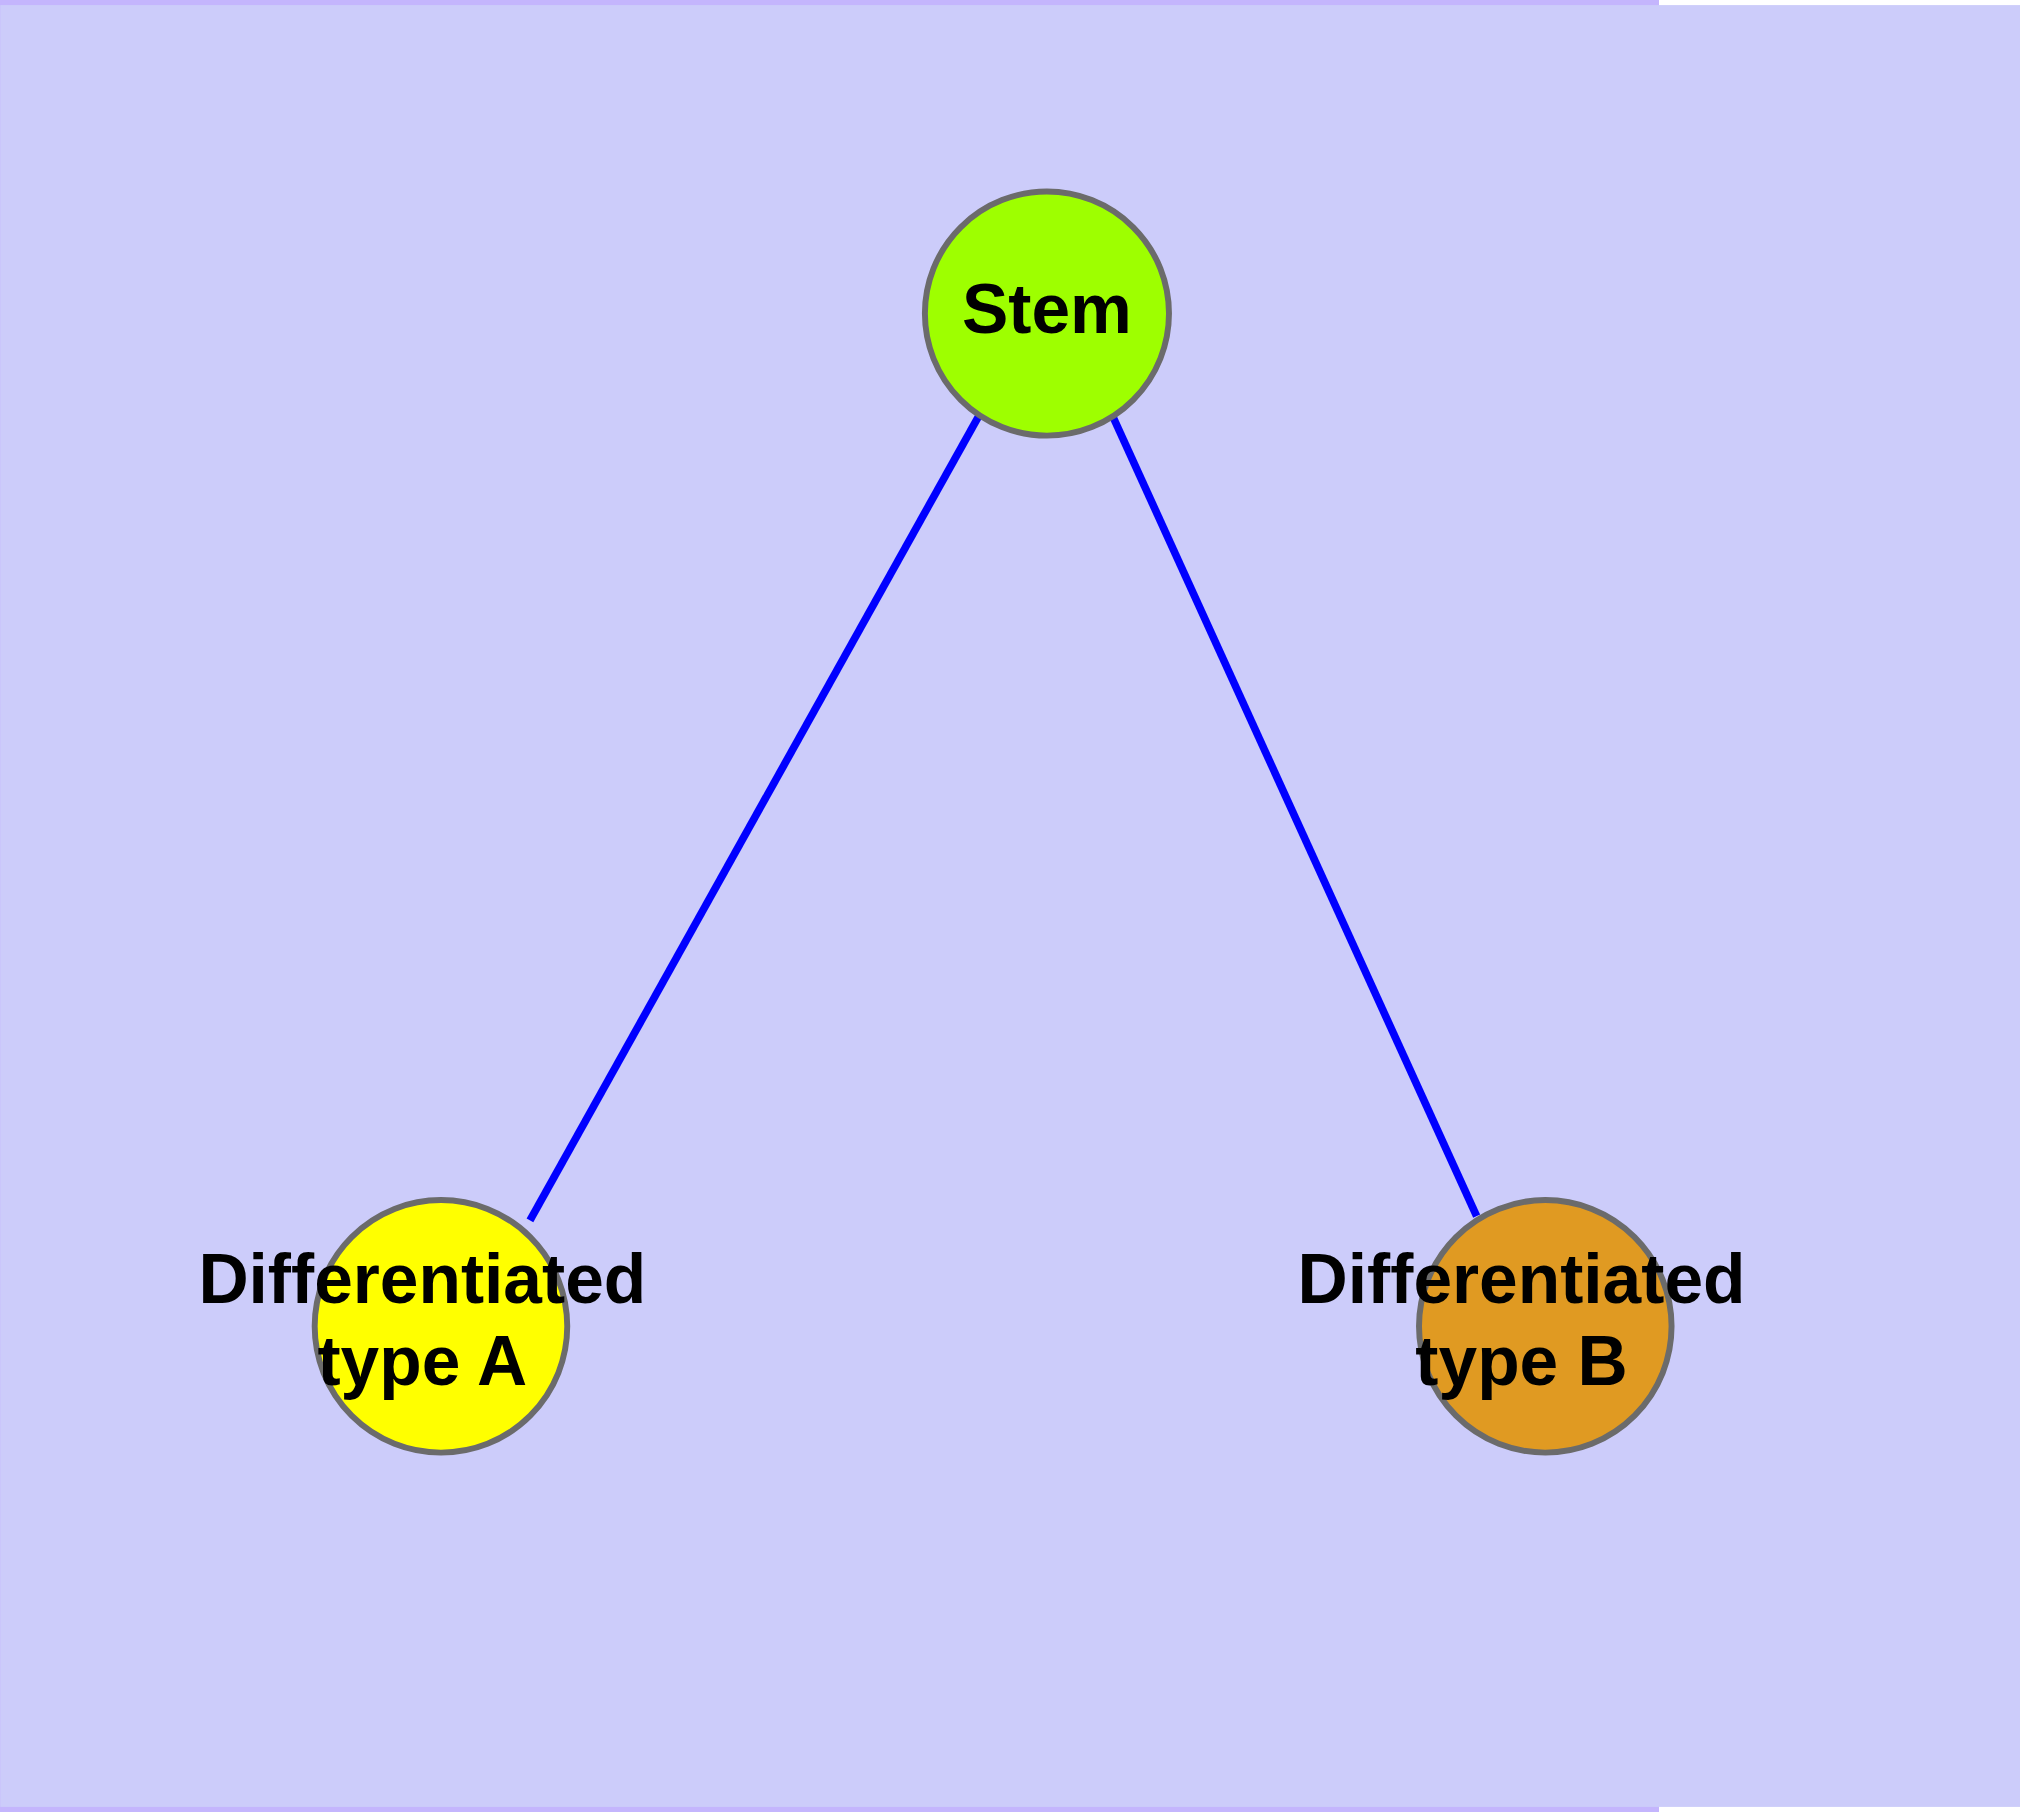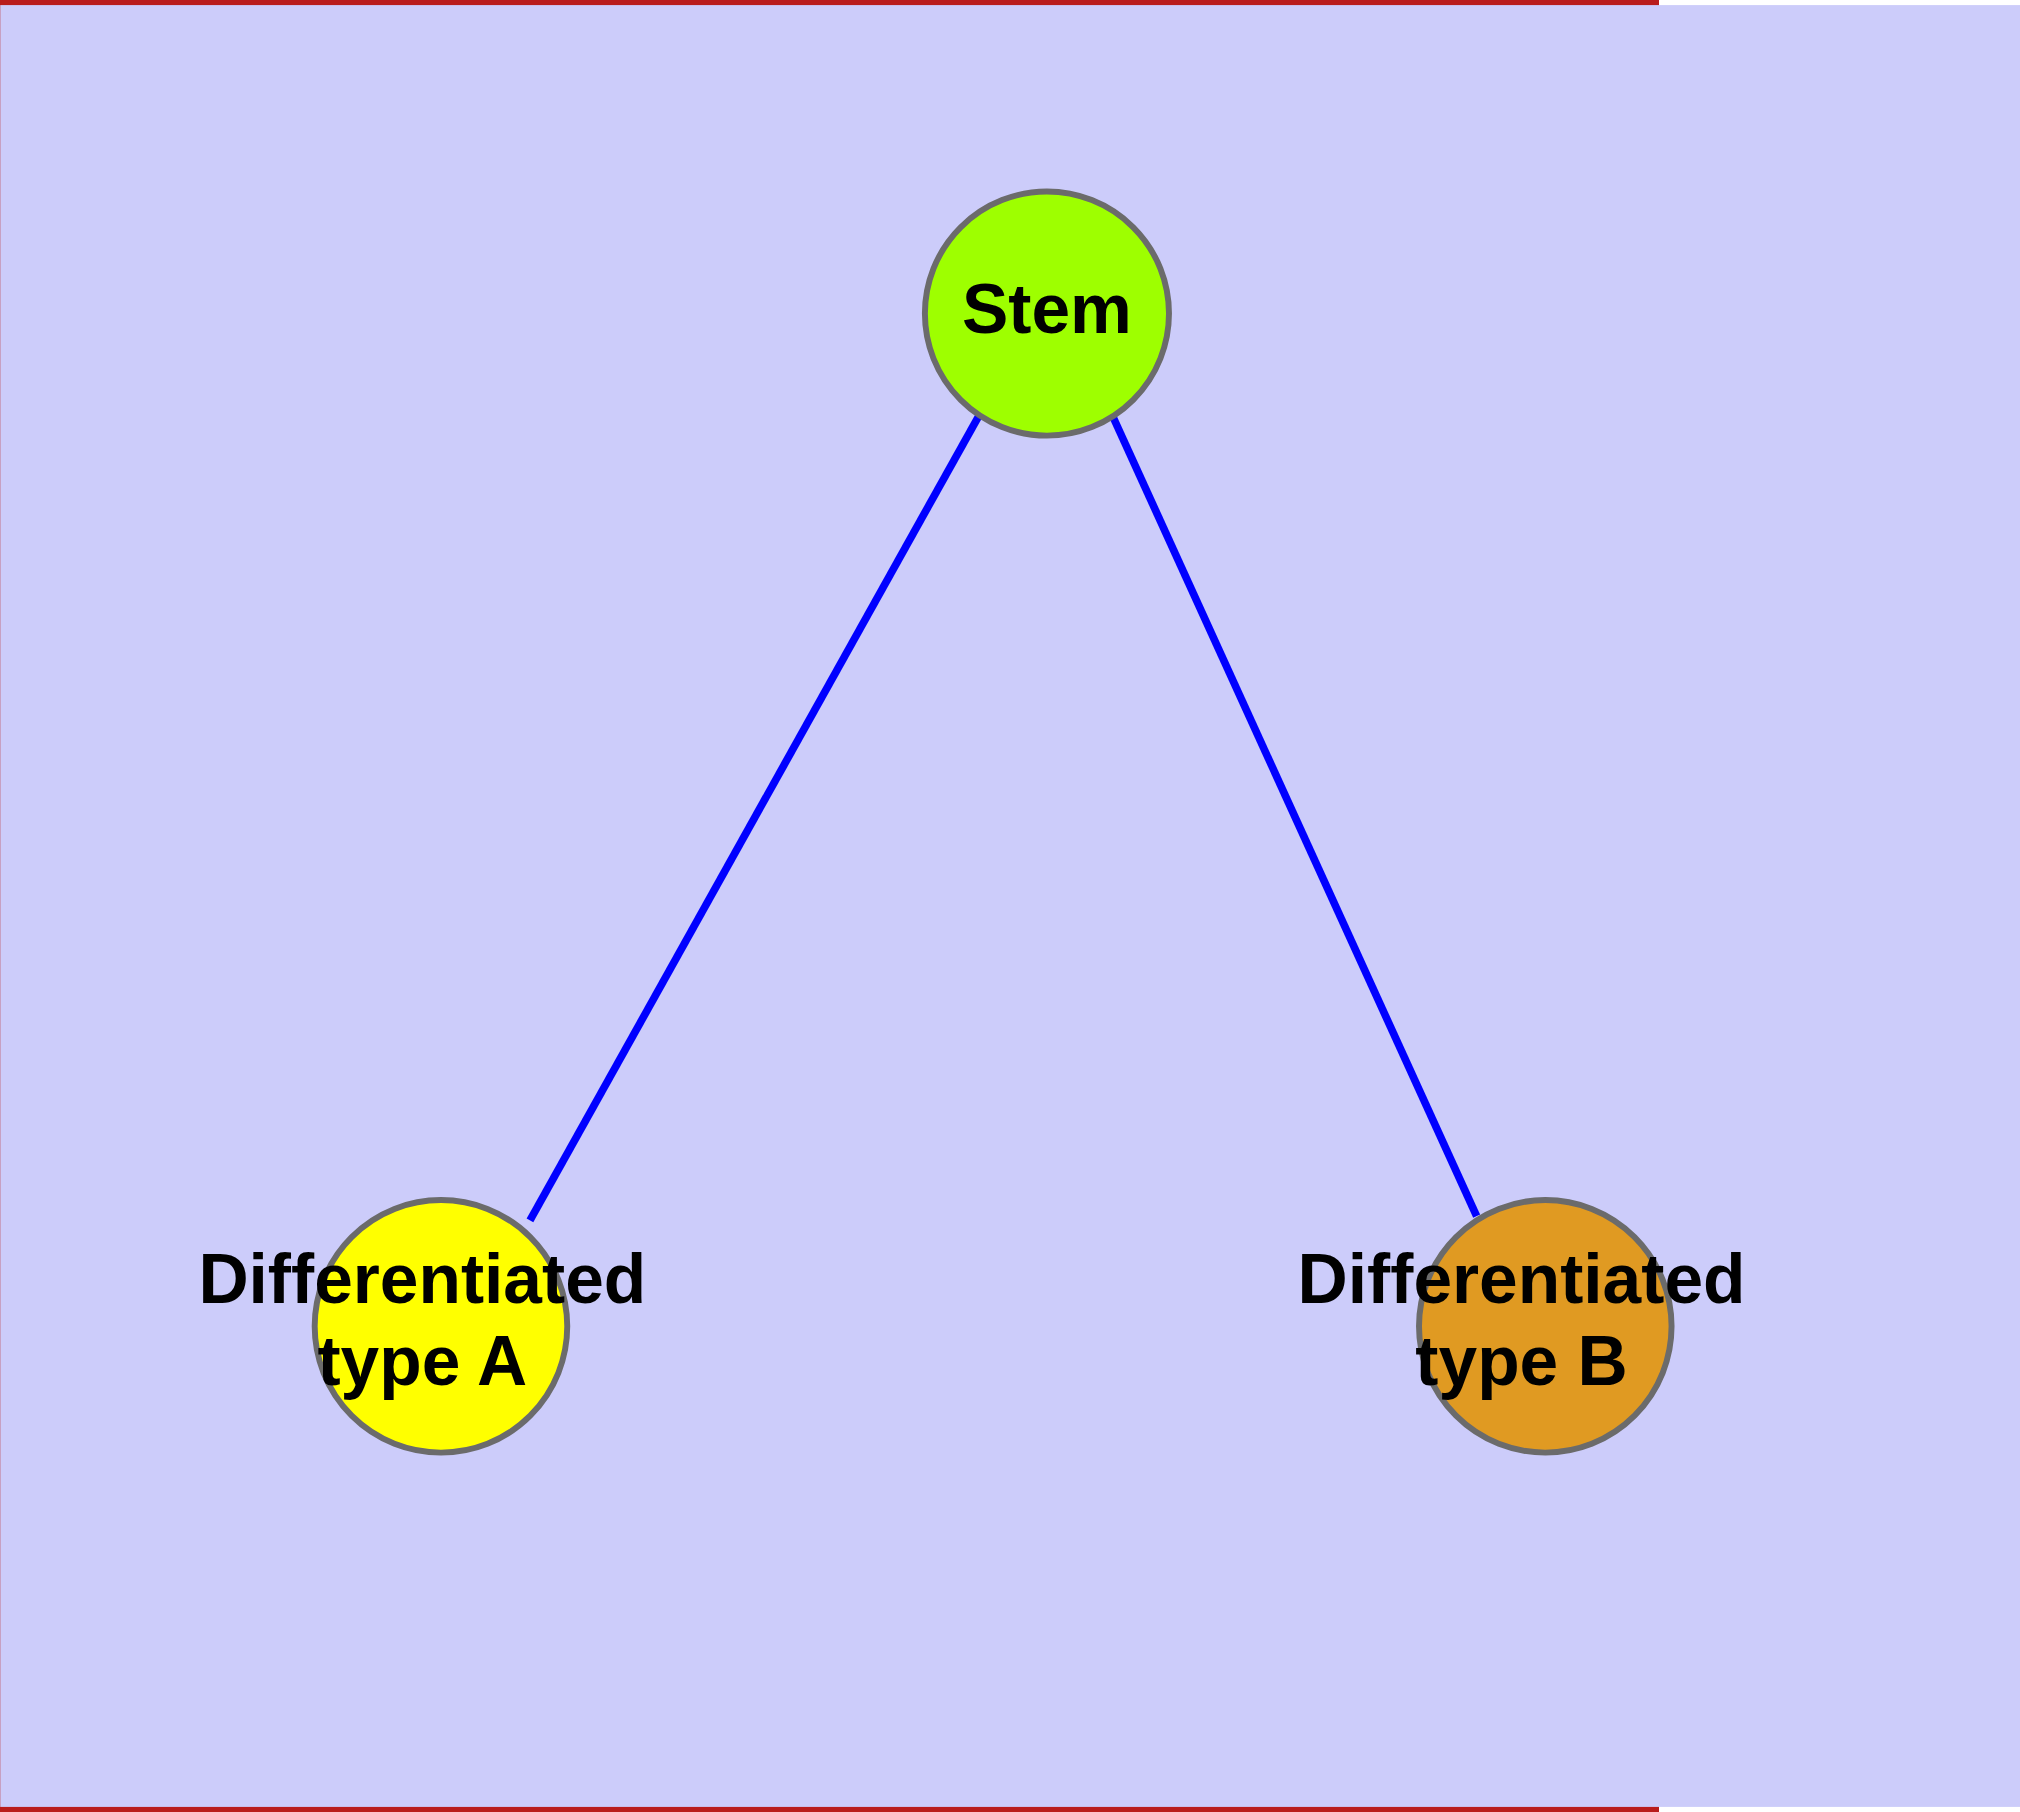--- a/index.html
+++ b/index.html
@@ -10,21 +10,21 @@
   body {
     width: 2021px;
     height: 1812px;
     overflow: hidden;
     font-family: "Liberation Sans", sans-serif;
   }
   #graph-canvas {
     position: relative;
     width: 1659px;
     height: 1812px;
-    background: #b91c1c;
+    background: #c4b5fd;
   }
   #graph-svg {
     position: absolute;
     left: 0;
     top: 0;
     width: 2021px;
     height: 1812px;
     display: block;
   }
   .node-label {

